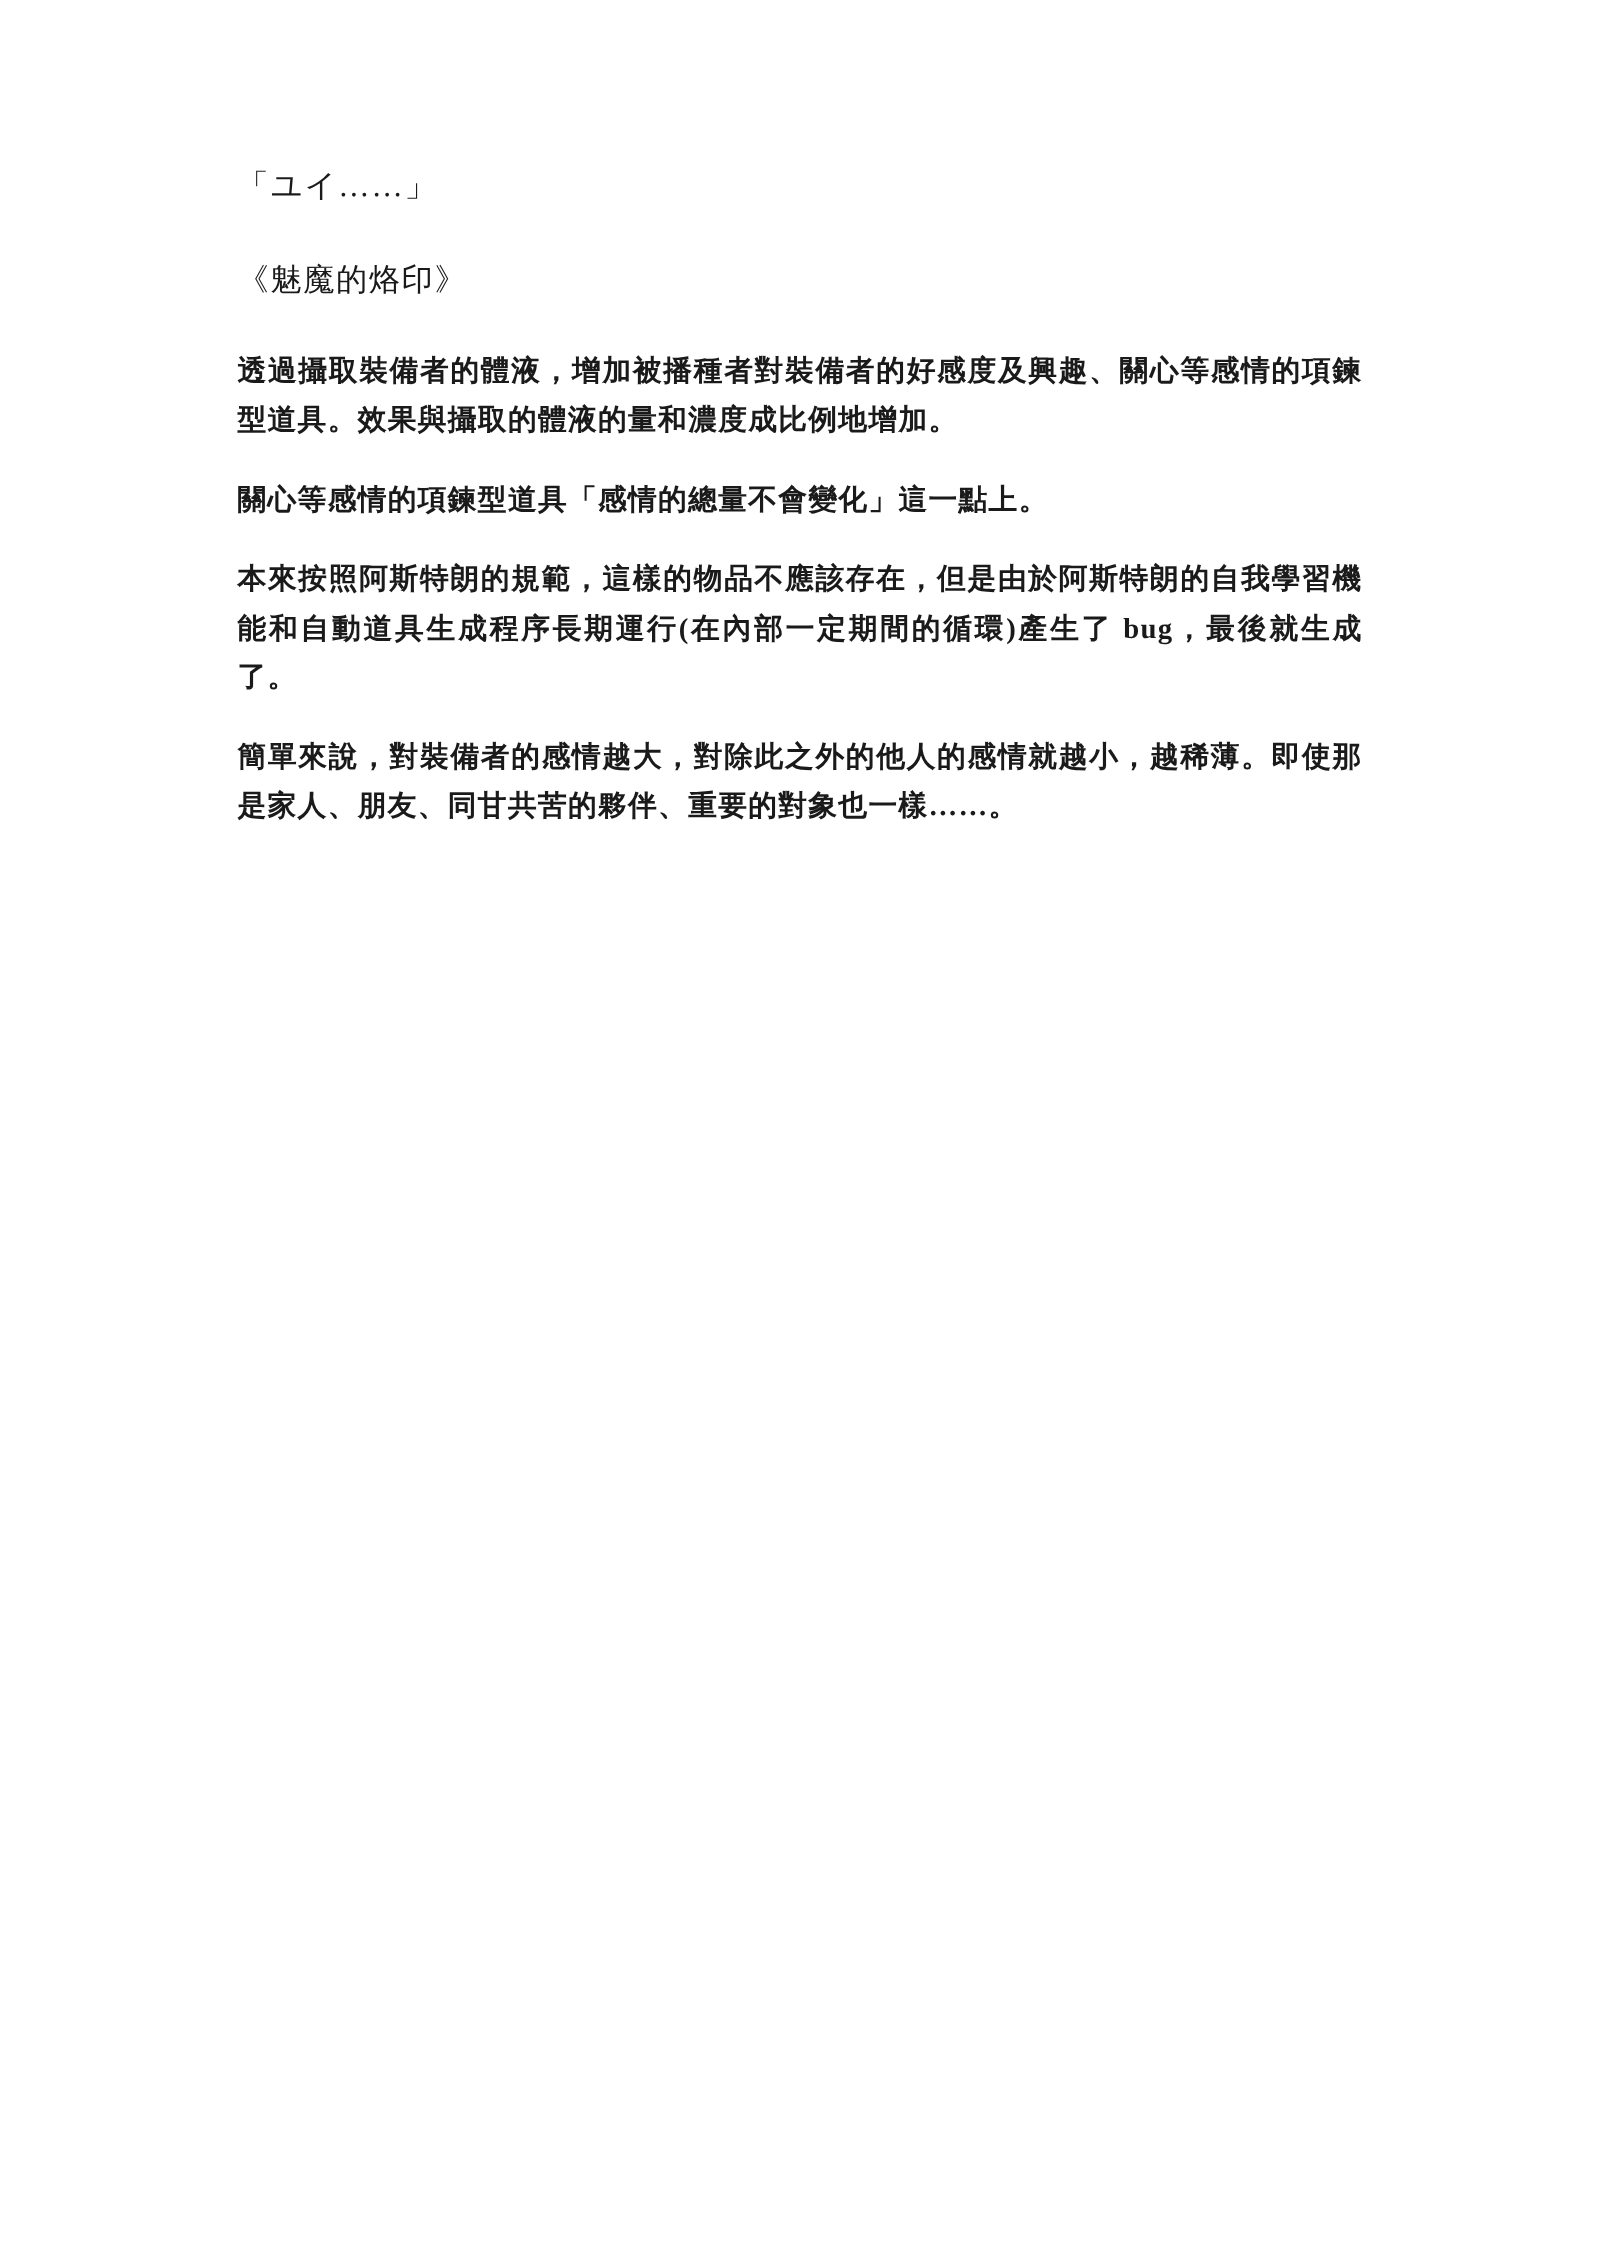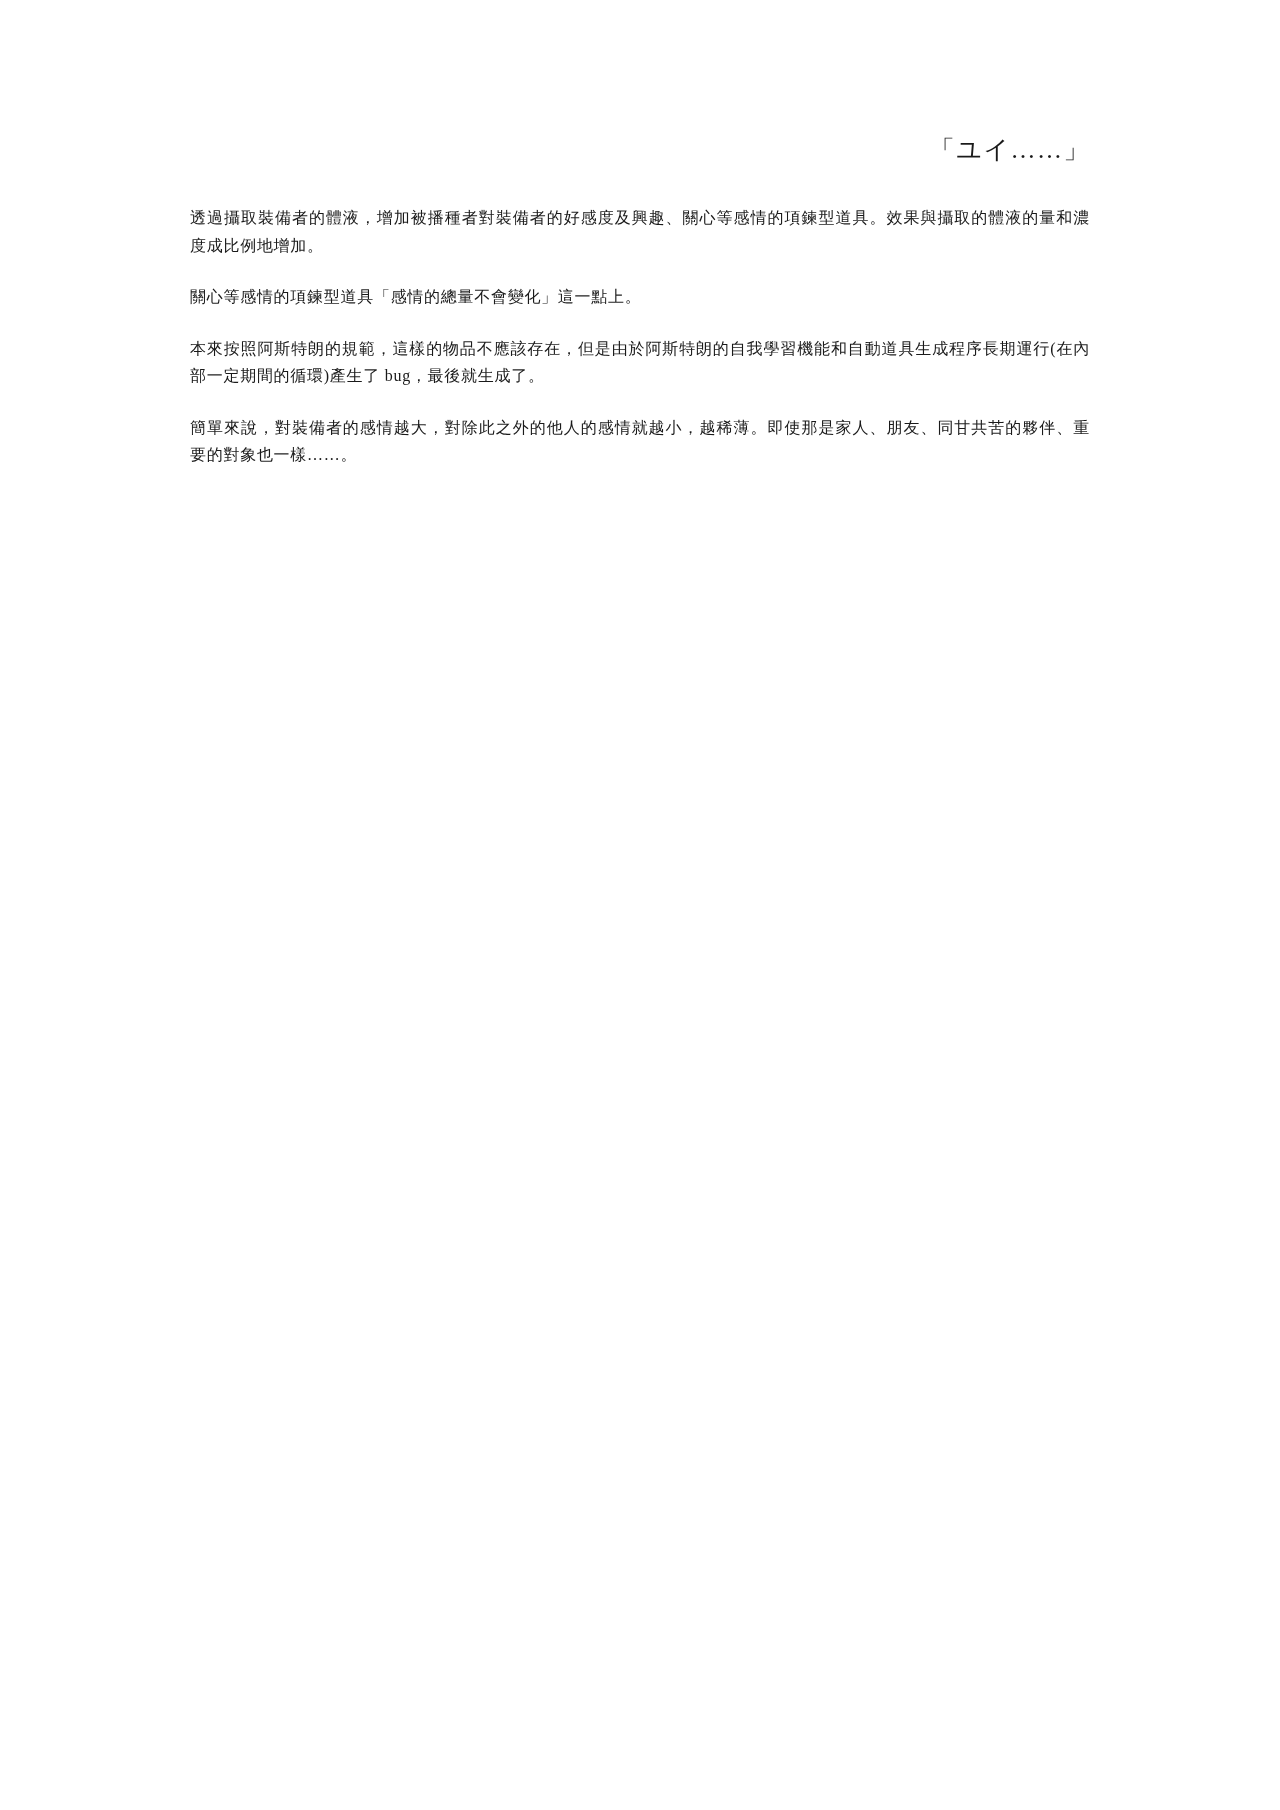--- a/index.html
+++ b/index.html
@@ -22,55 +22,56 @@
     padding: 0;
     overflow: hidden;
   }
   .content {
     position: absolute;
     left: 190px;
     top: 130px;
     width: 900px;
   }
   .doc-heading {
-    text-align: right;
+    text-align: left;
     font-size: 25px;
     line-height: 1.6;
     letter-spacing: 0.06em;
     margin: 0 0 34px 0;
     font-weight: 400;
   }
   .item-title {
     font-size: 25px;
     line-height: 1.7;
     letter-spacing: 0.05em;
     margin: 0 0 30px 0;
     font-weight: 400;
   }
   .para {
-    font-size: 16px;
+    font-size: 23px;
     line-height: 1.72;
     letter-spacing: 0.045em;
     margin: 0 0 24px 0;
     text-align: justify;
     text-justify: inter-ideograph;
-    font-weight: 400;
+    font-weight: 700;
   }
   .para:last-child {
     margin-bottom: 0;
   }
 </style>
 </head>
 <body>
 
 <div class="page">
   <div class="content">
 
     <h1 class="doc-heading">「ユイ……」</h1>
 
+    <p class="item-title">《魅魔的烙印》</p>
 
     <p class="para">透過攝取裝備者的體液，增加被播種者對裝備者的好感度及興趣、關心等感情的項鍊型道具。效果與攝取的體液的量和濃度成比例地增加。</p>
     <p class="para">關心等感情的項鍊型道具「感情的總量不會變化」這一點上。</p>
     <p class="para">本來按照阿斯特朗的規範，這樣的物品不應該存在，但是由於阿斯特朗的自我學習機能和自動道具生成程序長期運行(在內部一定期間的循環)產生了 bug，最後就生成了。</p>
     <p class="para">簡單來說，對裝備者的感情越大，對除此之外的他人的感情就越小，越稀薄。即使那是家人、朋友、同甘共苦的夥伴、重要的對象也一樣……。</p>
 
   </div>
 </div>
 
 </body></html>

